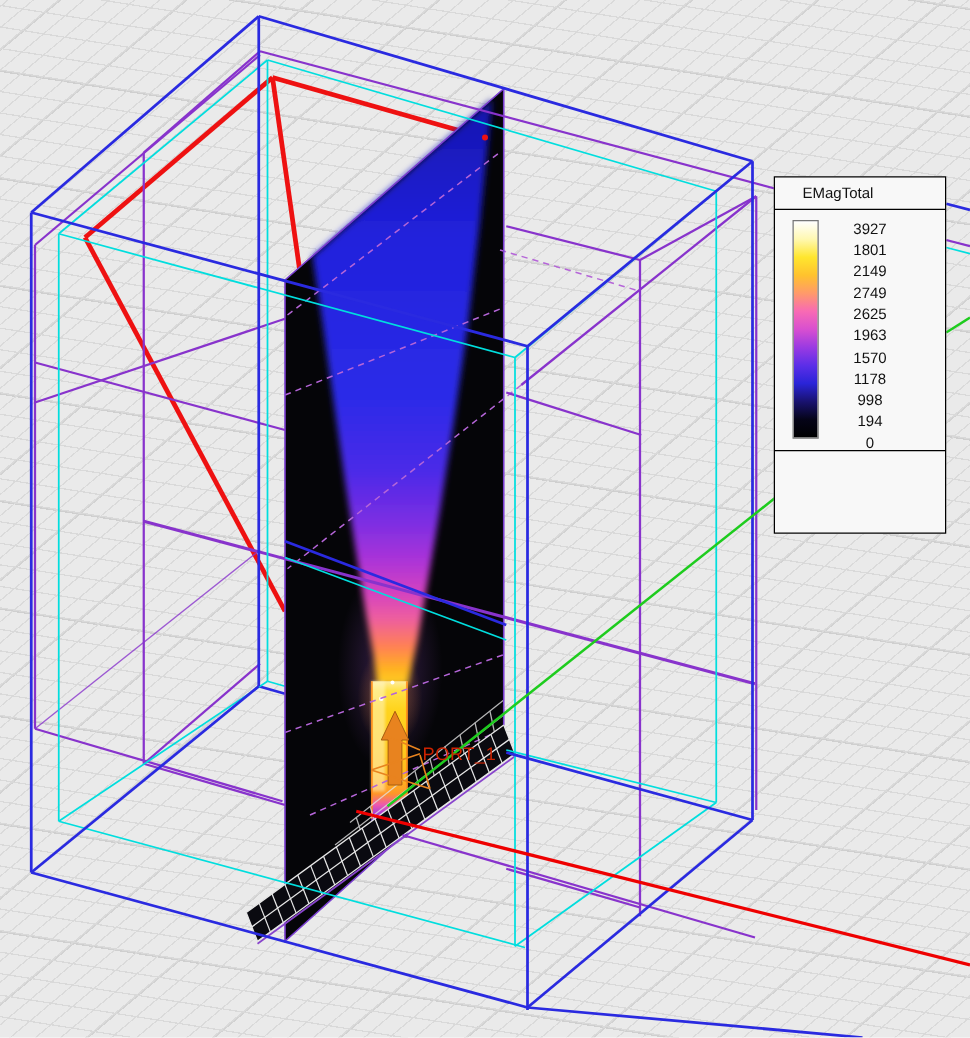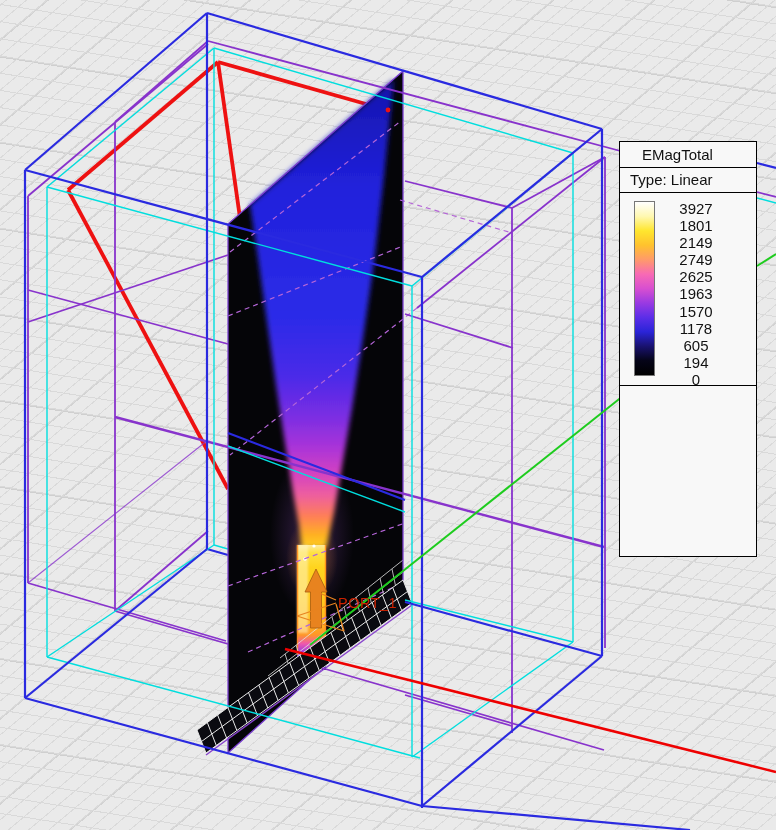--- a/index.html
+++ b/index.html
@@ -9,23 +9,23 @@
     background-color:#eaeaea;
     background-image:
       repeating-linear-gradient(9deg,  rgba(0,0,0,0) 0px, rgba(0,0,0,0) 16px, #d9d9d9 16px, #d9d9d9 17px),
       repeating-linear-gradient(-40deg, rgba(0,0,0,0) 0px, rgba(0,0,0,0) 12px, #dadada 12px, #dadada 13px),
       repeating-linear-gradient(9deg,  rgba(0,0,0,0) 0px, rgba(0,0,0,0) 83px, #cfcfcf 83px, #cfcfcf 85px),
       repeating-linear-gradient(-40deg, rgba(0,0,0,0) 0px, rgba(0,0,0,0) 63px, #d2d2d2 63px, #d2d2d2 65px);
   }
   svg.viewport{position:absolute;left:0;top:0;}
   
   .legend{
-    position:absolute;left:619px;top:141px;width:138px;height:416px;
+    position:absolute;left:619px;top:141px;width:138px;height:286px;
     background:#f8f8f8;border:1px solid #000;box-sizing:border-box;
-    font-size:15px;color:#111;
+    font-size:12px;color:#111;
   }
   .legend .sec{box-sizing:border-box;border-bottom:1px solid #000;}
   .legend .title-sec{height:26px;line-height:25px;padding-left:22px;}
   .legend .type-sec{height:25px;line-height:24px;padding-left:10px;}
   .legend .bar-sec{height:193px;position:relative;}
   .colorbar{position:absolute;left:14px;top:8px;width:19px;height:173px;border:1px solid #777;}
   .ticks{position:absolute;left:40px;top:6px;width:72px;height:190px;
          display:flex;flex-direction:column;justify-content:space-between;
          padding-top:2px;padding-bottom:2px;box-sizing:border-box;}
   .ticks div{text-align:center;line-height:15px;}
@@ -239,32 +239,31 @@
       <line x1="336" y1="603" x2="297" y2="616"></line>
       <line x1="297" y1="616" x2="344" y2="631"></line>
       <line x1="344" y1="631" x2="336" y2="604"></line>
     </g>
     <text x="338" y="608" font-size="14.5" letter-spacing="0.5" fill="#cc2200" font-family="Liberation Sans, sans-serif">PORT_1</text>
   </g>
 </svg>
 
 <div class="legend">
   <div class="sec title-sec">EMagTotal</div>
-  <div class="sec type-sec">Type: Linear</div>
   <div class="sec bar-sec">
     <div class="colorbar" style="background: linear-gradient(rgb(255, 255, 255), rgb(255, 248, 176), rgb(255, 230, 46), rgb(255, 194, 46), rgb(255, 154, 106), rgb(248, 106, 180), rgb(216, 79, 208), rgb(154, 58, 226), rgb(92, 46, 232), rgb(42, 36, 216), rgb(25, 18, 112), rgb(5, 4, 24), rgb(0, 0, 0));"></div>
     <div class="ticks">
       <div>3927</div>
       <div>1801</div>
       <div>2149</div>
       <div>2749</div>
       <div>2625</div>
       <div>1963</div>
       <div>1570</div>
       <div>1178</div>
-      <div>605</div>
+      <div>998</div>
       <div>194</div>
       <div>0</div>
     </div>
   </div>
 </div>
 
 </div>
 
 </body></html>

